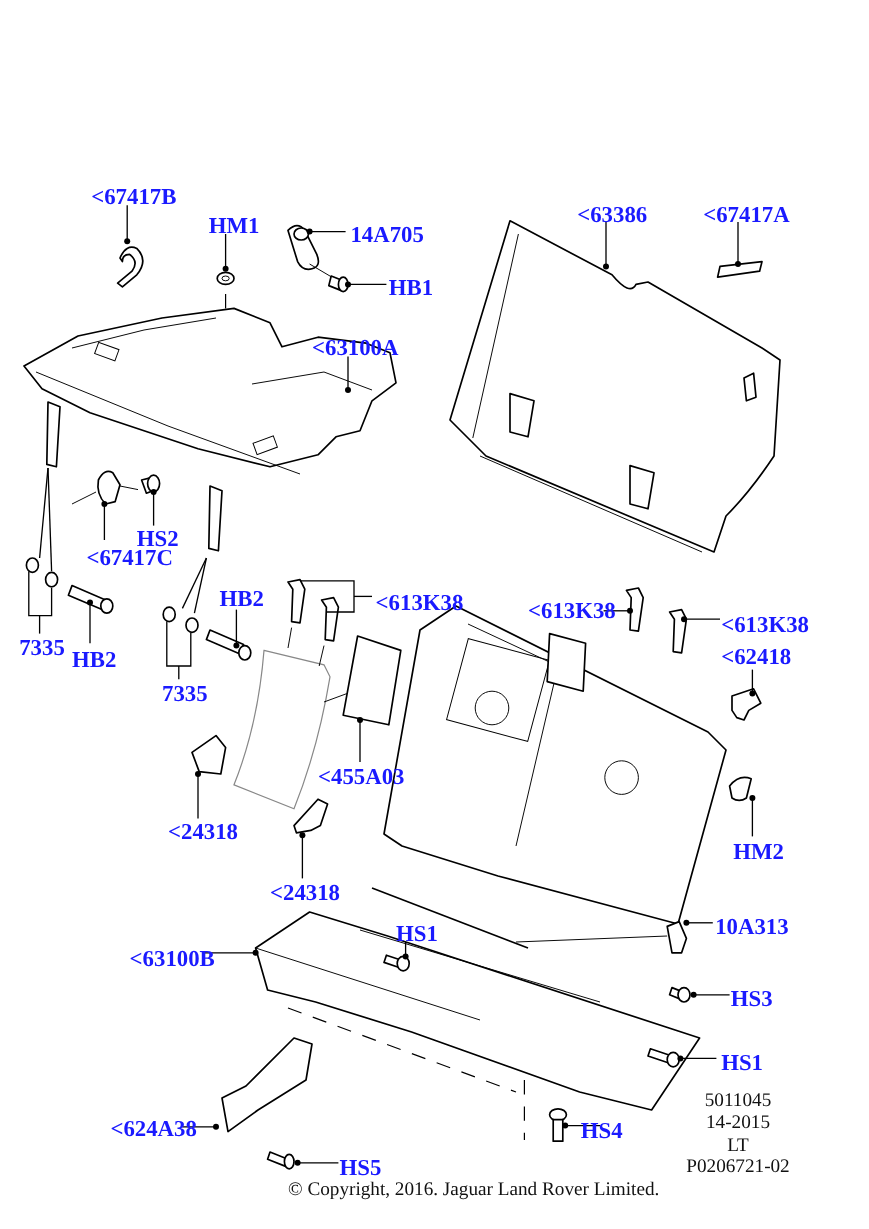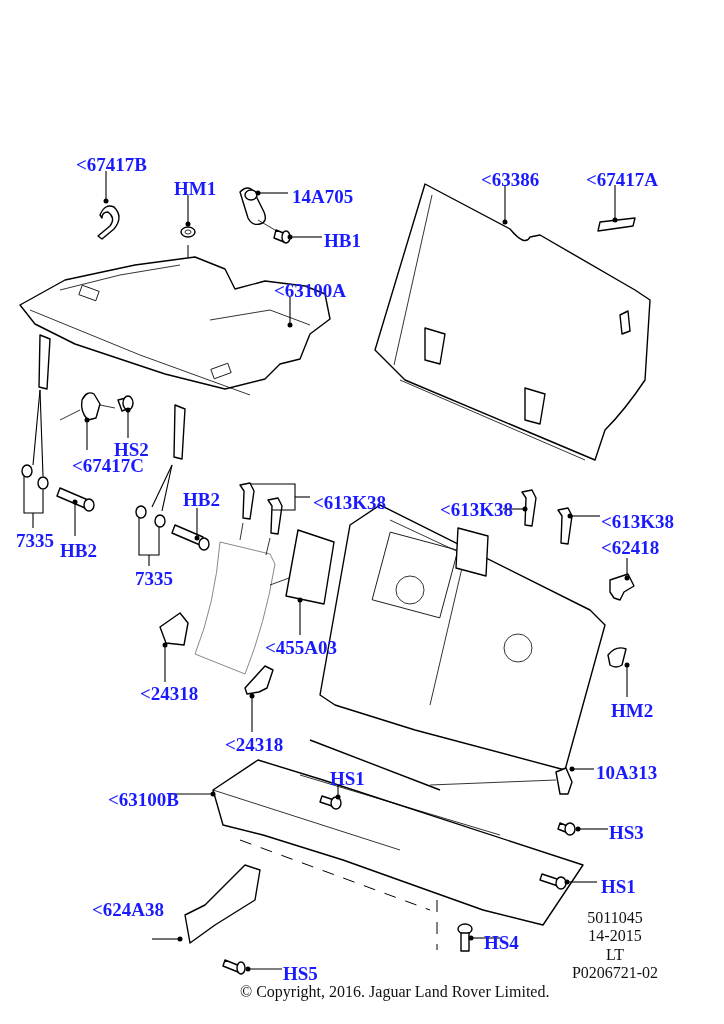--- a/index.html
+++ b/index.html
@@ -237,41 +237,41 @@
       <circle class="dot" cx="248" cy="969" r="2.5"></circle>
   </g>
 </svg>
 
 <div class="lbl" style="left:76px;top:155px">&lt;67417B</div>
 <div class="lbl" style="left:174px;top:179px">HM1</div>
 <div class="lbl" style="left:292px;top:187px">14A705</div>
 <div class="lbl" style="left:324px;top:231px">HB1</div>
 <div class="lbl" style="left:481px;top:170px">&lt;63386</div>
 <div class="lbl" style="left:586px;top:170px">&lt;67417A</div>
-<div class="lbl" style="left:274px;top:281px">&lt;63100A</div>
+<div class="lbl" style="left:260px;top:281px">&lt;63100A</div>
 <div class="lbl" style="left:114px;top:440px">HS2</div>
 <div class="lbl" style="left:72px;top:456px">&lt;67417C</div>
 <div class="lbl" style="left:16px;top:531px">7335</div>
 <div class="lbl" style="left:60px;top:541px">HB2</div>
 <div class="lbl" style="left:183px;top:490px">HB2</div>
 <div class="lbl" style="left:135px;top:569px">7335</div>
 <div class="lbl" style="left:313px;top:493px">&lt;613K38</div>
 <div class="lbl" style="left:440px;top:500px">&lt;613K38</div>
 <div class="lbl" style="left:601px;top:512px">&lt;613K38</div>
 <div class="lbl" style="left:601px;top:538px">&lt;62418</div>
 <div class="lbl" style="left:265px;top:638px">&lt;455A03</div>
 <div class="lbl" style="left:140px;top:684px">&lt;24318</div>
 <div class="lbl" style="left:225px;top:735px">&lt;24318</div>
 <div class="lbl" style="left:611px;top:701px">HM2</div>
 <div class="lbl" style="left:330px;top:769px">HS1</div>
 <div class="lbl" style="left:596px;top:763px">10A313</div>
 <div class="lbl" style="left:108px;top:790px">&lt;63100B</div>
 <div class="lbl" style="left:609px;top:823px">HS3</div>
 <div class="lbl" style="left:601px;top:877px">HS1</div>
-<div class="lbl" style="left:92px;top:900px">&lt;624A38</div>
+<div class="lbl" style="left:92px;top:932px">&lt;624A38</div>
 <div class="lbl" style="left:484px;top:933px">HS4</div>
 <div class="lbl" style="left:283px;top:964px">HS5</div>
 
 <div class="meta" style="left:570px;top:910px">5011045</div>
 <div class="meta" style="left:570px;top:928px">14-2015</div>
 <div class="meta" style="left:570px;top:947px">LT</div>
 <div class="meta" style="left:570px;top:965px">P0206721-02</div>
 
 <div class="copy">© Copyright, 2016. Jaguar Land Rover Limited.</div>
 

